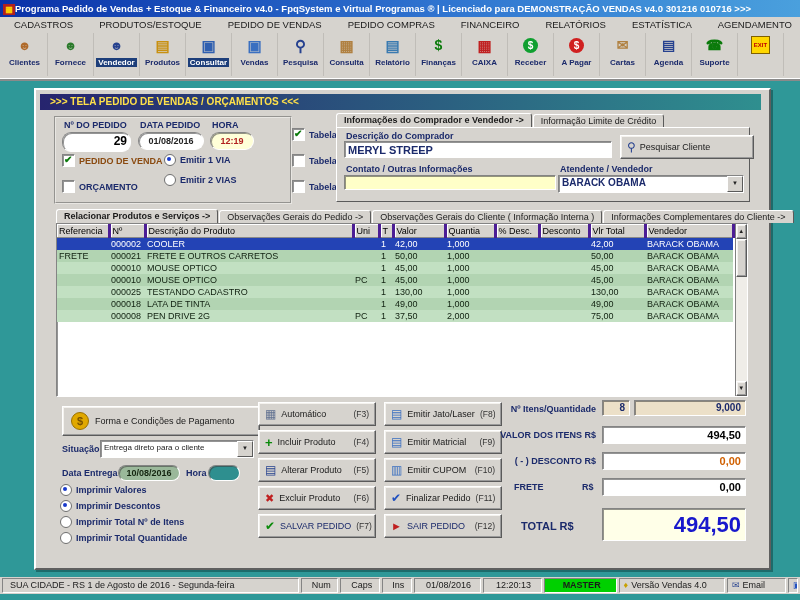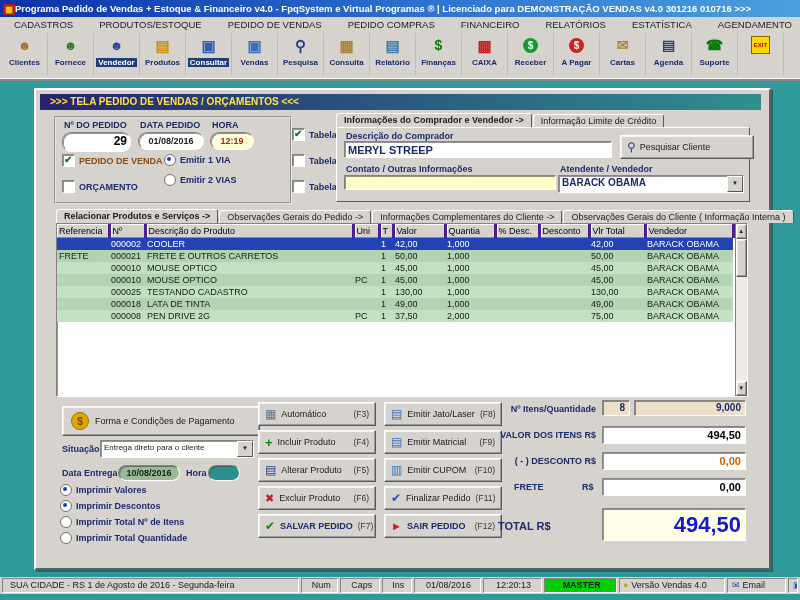--- a/index.html
+++ b/index.html
@@ -75,21 +75,21 @@
   .vscroll{width:14px;border-left:1px solid #808080;background:#e9e7e2;display:flex;flex-direction:column;}
   .sbtn{height:13px;font-size:6px;line-height:13px;text-align:center;color:#222;}
   .strack{flex:1;position:relative;background:#efede8;}
   .sthumb{position:absolute;left:0;right:0;top:0;height:36px;}
   
   .bigbtn{position:absolute;left:26px;top:316px;width:180px;height:28px;gap:6px;padding:0 8px;font-size:9px;color:#1a1a1a;}
   .icon-coin-icon{background:#e0a800;color:#7a5200;border-radius:50%;width:16px;height:16px;line-height:16px;font-weight:bold;border:1px solid #9a7000;font-size:11px;}
   .btncol{position:absolute;display:flex;flex-direction:column;gap:4px;}
   .abtn{height:24px;display:flex;align-items:center;gap:5px;padding:0 6px;font-size:9px;color:#1a1a1a;box-sizing:border-box;}
   .abtn .albl{flex:1;text-align:left;white-space:nowrap;}
-  .abtn .albl.strong{font-weight:bold;color:#1b2a6b;}
+  .abtn .albl.strong{font-weight:normal;color:#1b2a6b;}
   .abtn .akey{font-size:8.5px;color:#333;}
   .icon-add-icon{color:#0a8a0a;font-weight:bold;font-size:13px;}
   .icon-delete-icon{color:#c02020;font-size:11px;}
   .icon-save-icon{color:#0a8a0a;font-size:12px;}
   .icon-edit-icon{color:#26418f;font-size:12px;}
   .icon-auto-icon{color:#607090;font-size:12px;}
   .icon-printer-icon{color:#3a6fc0;font-size:12px;}
   .icon-cupom-icon{color:#3a6fc0;font-size:12px;}
   .icon-finish-icon{color:#2050c0;font-size:12px;}
   .icon-door-icon{color:#c02020;font-size:11px;}
@@ -385,23 +385,23 @@
       <span class="cval">BARACK OBAMA</span>
       <span class="caret icon icon-combo-arrow-icon">▼</span>
     </div>
 
     <div class="tabstrip" style="left:20px;top:118px;">
 
         <span class="tab active"><span>Relacionar Produtos e Serviços -&gt;</span></span>
 
         <span class="tab"><span>Observações Gerais do Pedido -&gt;</span></span>
 
+        <span class="tab"><span>Observações Gerais do Cliente ( Informação Interna )</span></span>
+
         <span class="tab"><span>Informações Complementares do Cliente -&gt;</span></span>
-
-        <span class="tab"><span>Observações Gerais do Cliente ( Informação Interna )</span></span>
 
     </div>
 
     <div class="tablebox">
       <table class="grid">
         <colgroup>
           <col style="width:52px">
             <col style="width:36px">
             <col style="width:208px">
             <col style="width:26px">
@@ -664,21 +664,21 @@
     <span class="sumlab" style="left:440px;top:340px;width:120px;">VALOR DOS ITENS R$</span>
     <div class="sfld sunken" style="left:566px;top:336px;width:144px;height:18px;">494,50</div>
 
     <span class="sumlab" style="left:440px;top:366px;width:120px;">( - ) DESCONTO R$</span>
     <div class="sfld sunken orange" style="left:566px;top:362px;width:144px;height:18px;">0,00</div>
 
     <span class="sumlab" style="left:478px;top:392px;">FRETE</span>
     <span class="sumlab" style="left:546px;top:392px;">R$</span>
     <div class="sfld sunken" style="left:566px;top:388px;width:144px;height:18px;">0,00</div>
 
-    <span class="sumlab tlab" style="left:462px;top:430px;">TOTAL R$</span>
+    <span class="sumlab tlab" style="left:485px;top:430px;">TOTAL R$</span>
     <div class="sfld sunken totalfld" style="left:566px;top:418px;width:144px;height:33px;">494,50</div>
   </div>
 
   <div class="statusbar">
 
       <div class="scell">
         <span></span>
         <span>SUA CIDADE - RS  1 de Agosto de 2016 - Segunda-feira</span>
       </div>
 

